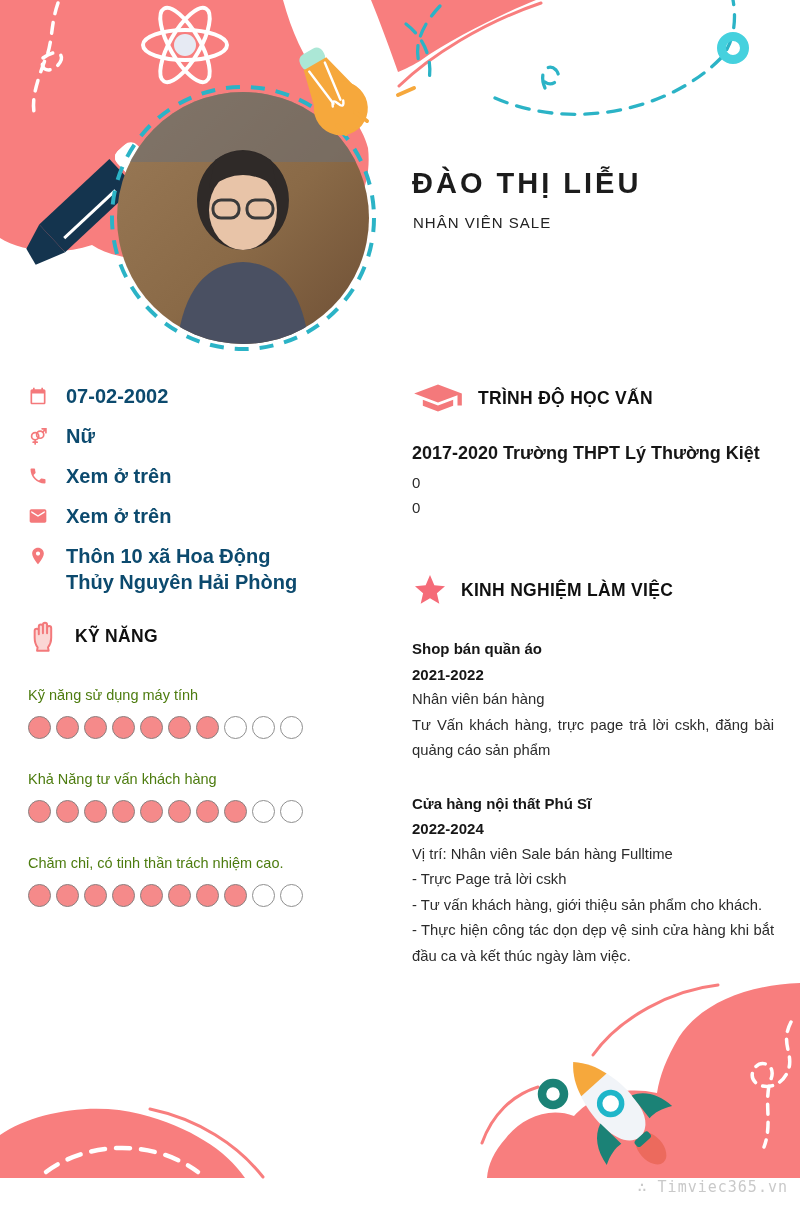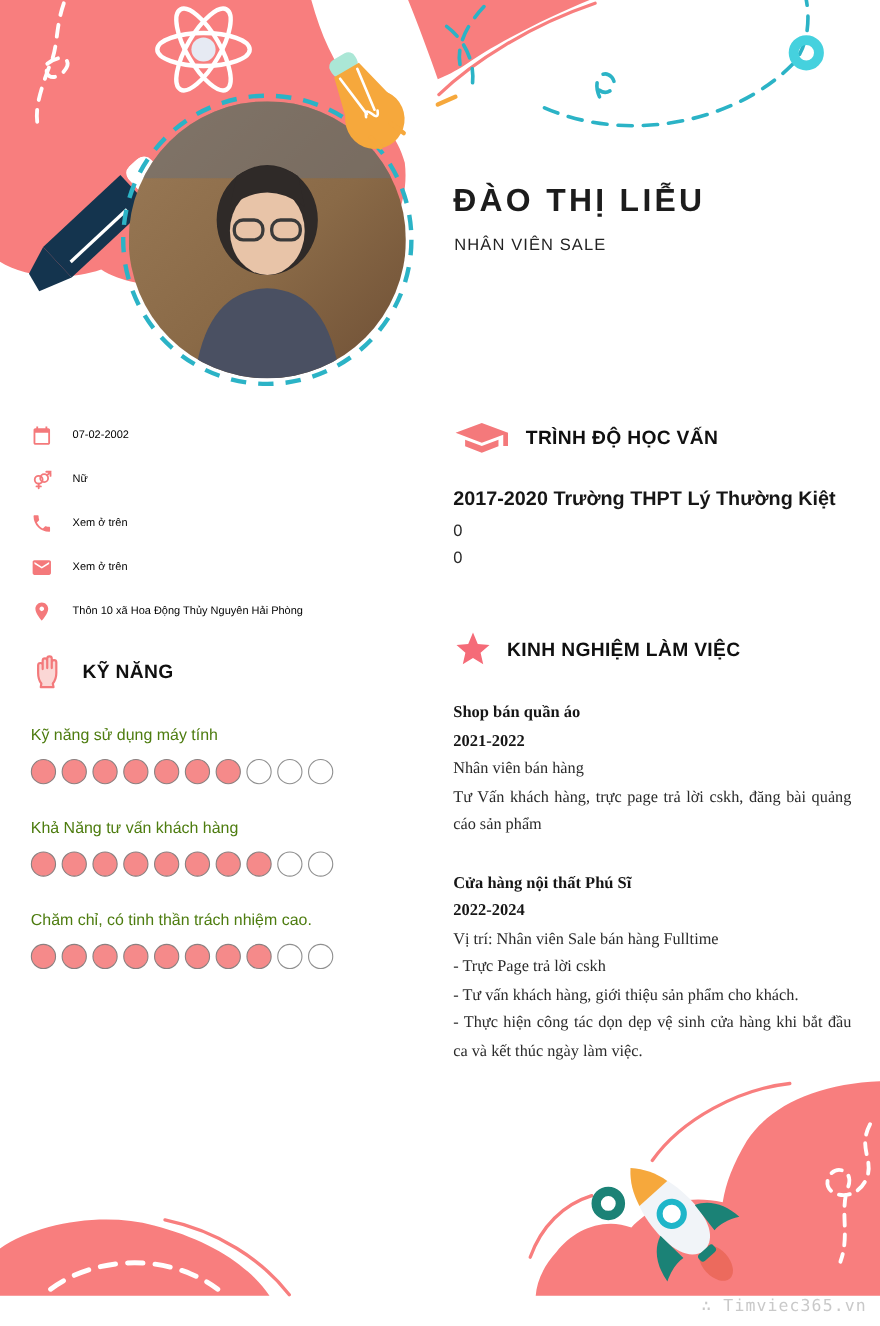--- a/index.html
+++ b/index.html
@@ -19,21 +19,21 @@
   .name-block{position:absolute;left:412px;top:167px;z-index:3;}
   .cv-name{font-size:29px;font-weight:700;letter-spacing:3px;color:#1c1c1c;margin:0;}
   .cv-title{font-size:15px;letter-spacing:1px;color:#222;margin:14px 0 0 1px;}
 
   
   .left-col{position:absolute;left:28px;top:386px;width:292px;z-index:3;}
   .right-col{position:absolute;left:412px;top:380px;width:362px;z-index:3;}
 
   .info-row{display:flex;align-items:flex-start;margin-bottom:17px;}
   .info-icon{width:20px;height:20px;flex:0 0 20px;margin-right:18px;margin-top:0;}
-  .info-text{font-size:10px;color:#000000;line-height:26px;margin-top:-3px;}
+  .info-text{font-size:20px;color:#0c4a6e;line-height:26px;margin-top:-3px;font-weight:bold;}
 
   .sec-head{display:flex;align-items:center;margin:0;}
   .sec-head .head-icon{flex:0 0 auto;}
   .sec-head .head-label{font-size:17.5px;font-weight:700;color:#101010;letter-spacing:.3px;}
 
   .skills-head{margin-top:22px;margin-bottom:4px;}
   .skills-head .head-icon{width:32px;height:38px;margin-right:15px;}
   .skill-label{font-size:14.5px;color:#4d7c0f;margin-top:32px;}
   .skill-dots{display:flex;gap:5px;margin-top:13px;}
   .dot{width:23px;height:23px;border-radius:50%;border:1.5px solid #8f8f8f;box-sizing:border-box;background:#fff;}
@@ -41,21 +41,21 @@
 
   .edu-head .head-icon{width:52px;height:36px;margin-right:14px;}
   .exp-head{margin-top:52px;}
   .exp-head .head-icon{width:36px;height:36px;margin-right:13px;}
 
   .edu-body{margin-top:26px;}
   .edu-title{font-size:18px;font-weight:700;color:#161616;margin:0 0 6px 0;line-height:22px;}
   .edu-line{font-size:15px;margin:0;line-height:25px;color:#2b2b2b;}
 
   .jobs{margin-top:28px;}
-  .job{margin-bottom:27px;font-family:Liberation Serif, serif;}
+  .job{margin-bottom:27px;}
   .job p{margin:0;line-height:25.5px;}
   .job .bold{font-size:15px;font-weight:700;color:#161616;}
   .job .detail{font-size:14.8px;color:#2b2b2b;text-align:justify;}
 
   .watermark{position:absolute;left:10px;top:1178px;width:778px;text-align:right;z-index:4;
              font-family:"DejaVu Sans Mono","DejaVu Sans",monospace;
              font-size:15px;color:#c9c9c9;letter-spacing:1px;}
 </style>
 </head>
 <body>

